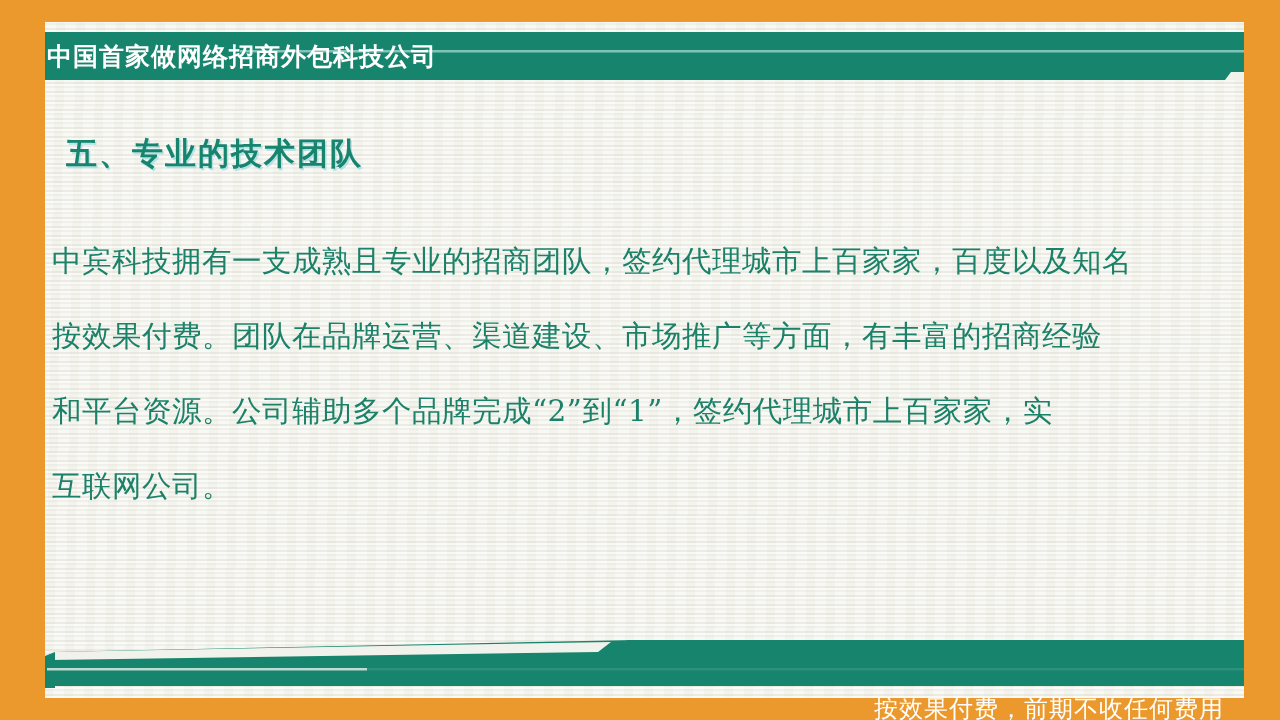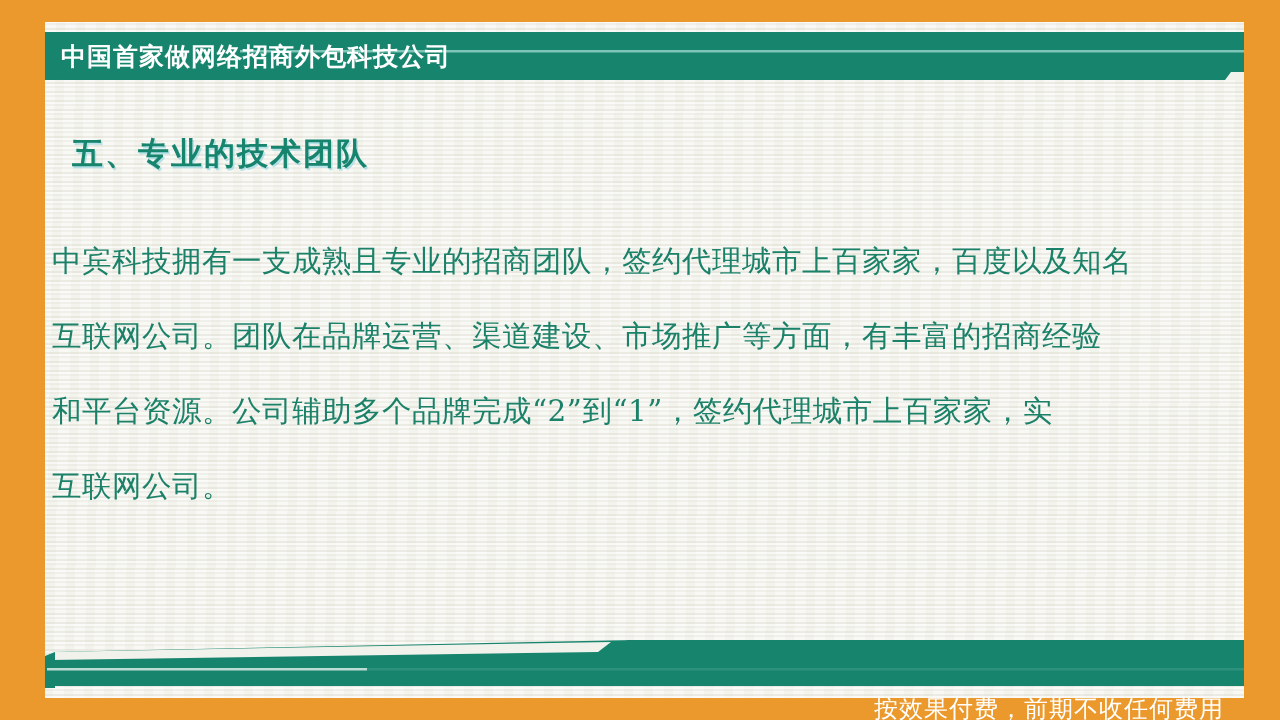--- a/index.html
+++ b/index.html
@@ -65,26 +65,26 @@
     align-items: center;
     padding-left: 0px;
     box-sizing: border-box;
     color: #ffffff;
     font-size: 25px;
     font-weight: bold;
     letter-spacing: 1px;
     font-family: "DejaVu Sans", "Liberation Sans", sans-serif;
     white-space: nowrap;
   }
-  .header-title .txt { margin-left: 16px; }
+  .header-title .txt { margin-left: 2px; }
 
   
   .section-heading {
     position: absolute;
-    left: 72px;
+    left: 66px;
     top: 133px;
     font-size: 31px;
     font-weight: bold;
     color: #17846d;
     letter-spacing: 2px;
     font-family: Liberation Sans, sans-serif;
     text-shadow: 1.5px 1.5px 0 rgba(130, 210, 225, 0.55);
     white-space: nowrap;
   }
 
@@ -151,21 +151,21 @@
   </div>
 
   <div class="header-title">
     <span class="txt">中国首家做网络招商外包科技公司</span>
   </div>
 
   <div class="section-heading">五、专业的技术团队</div>
 
   <div class="body-text">
     <span class="line">中宾科技拥有一支成熟且专业的招商团队，签约代理城市上百家家，百度以及知名</span>
-    <span class="line">互联网公司。团队在品牌运营、渠道建设、市场推广等方面，有丰富的招商经验</span>
+    <span class="line">按效果付费。团队在品牌运营、渠道建设、市场推广等方面，有丰富的招商经验</span>
     <span class="line">和平台资源。公司辅助多个品牌完成“2”到“1”，签约代理城市上百家家，实</span>
     <span class="line">互联网公司。</span>
   </div>
 
   <div class="footer-band">
     <svg viewBox="0 0 1199 62" preserveAspectRatio="none">
 
       <polygon points="582,10 1199,10 1199,56 1199,56 560,56" fill="#17846d"></polygon>
 
       <polygon points="5,22 590,10 1199,10 1199,56 1199,56 3,56" fill="#17846d"></polygon>

